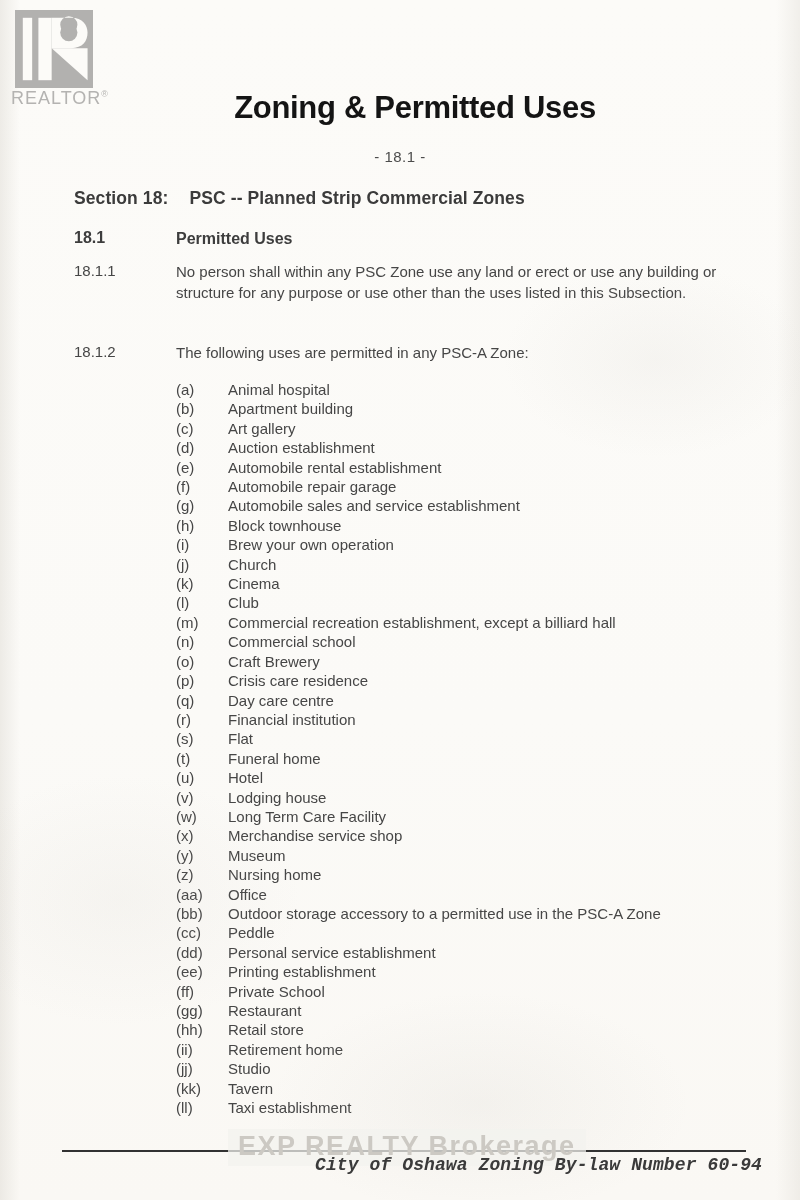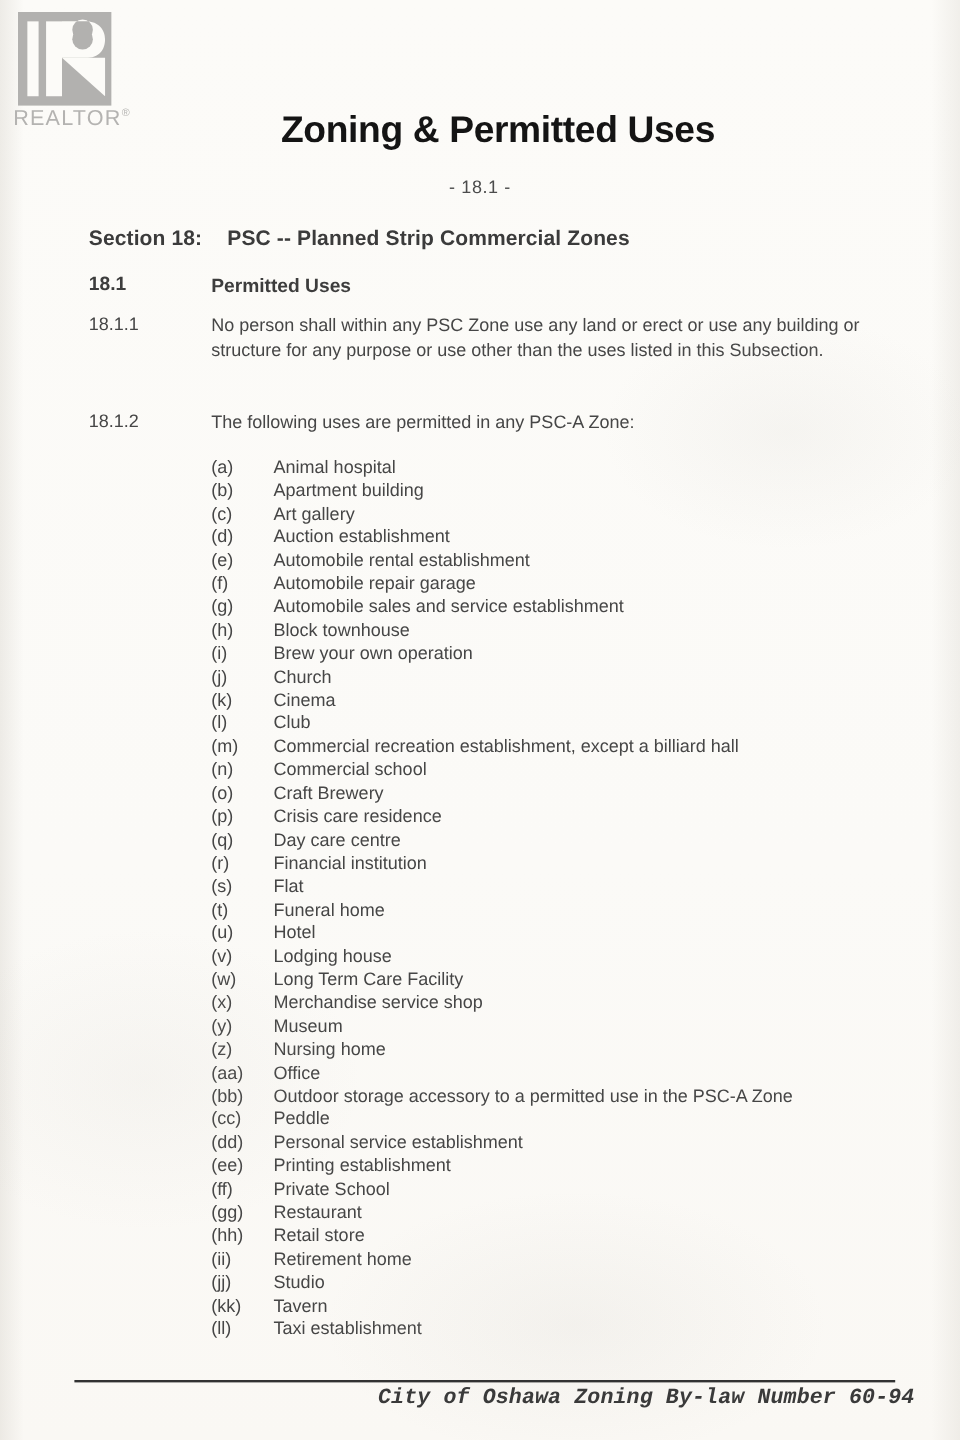--- a/index.html
+++ b/index.html
@@ -309,16 +309,17 @@
       <div class="use-row">
         <span class="use-letter">(kk)</span>
         <span class="use-text">Tavern</span>
       </div>
       <div class="use-row">
         <span class="use-letter">(ll)</span>
         <span class="use-text">Taxi establishment</span>
       </div>
     </div>
 
+  <div class="watermark">EXP REALTY  Brokerage</div>
   <div class="footer-rule"></div>
   <div class="footer-citation">City of Oshawa Zoning By-law Number 60-94</div>
 
 </div>
 
 </body></html>

